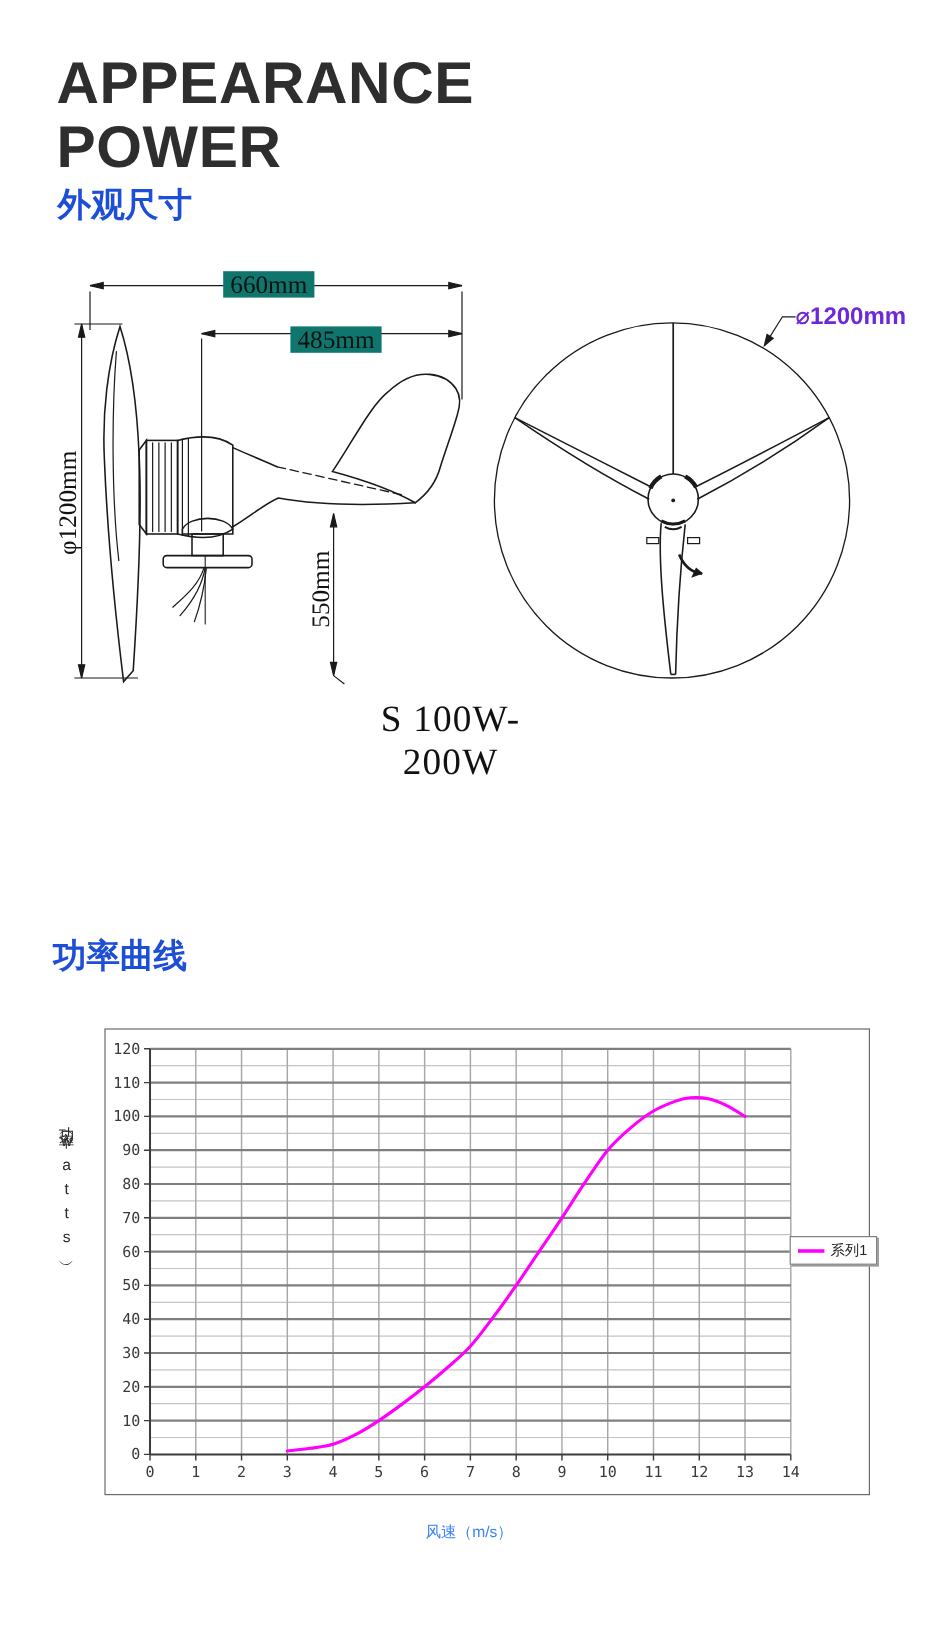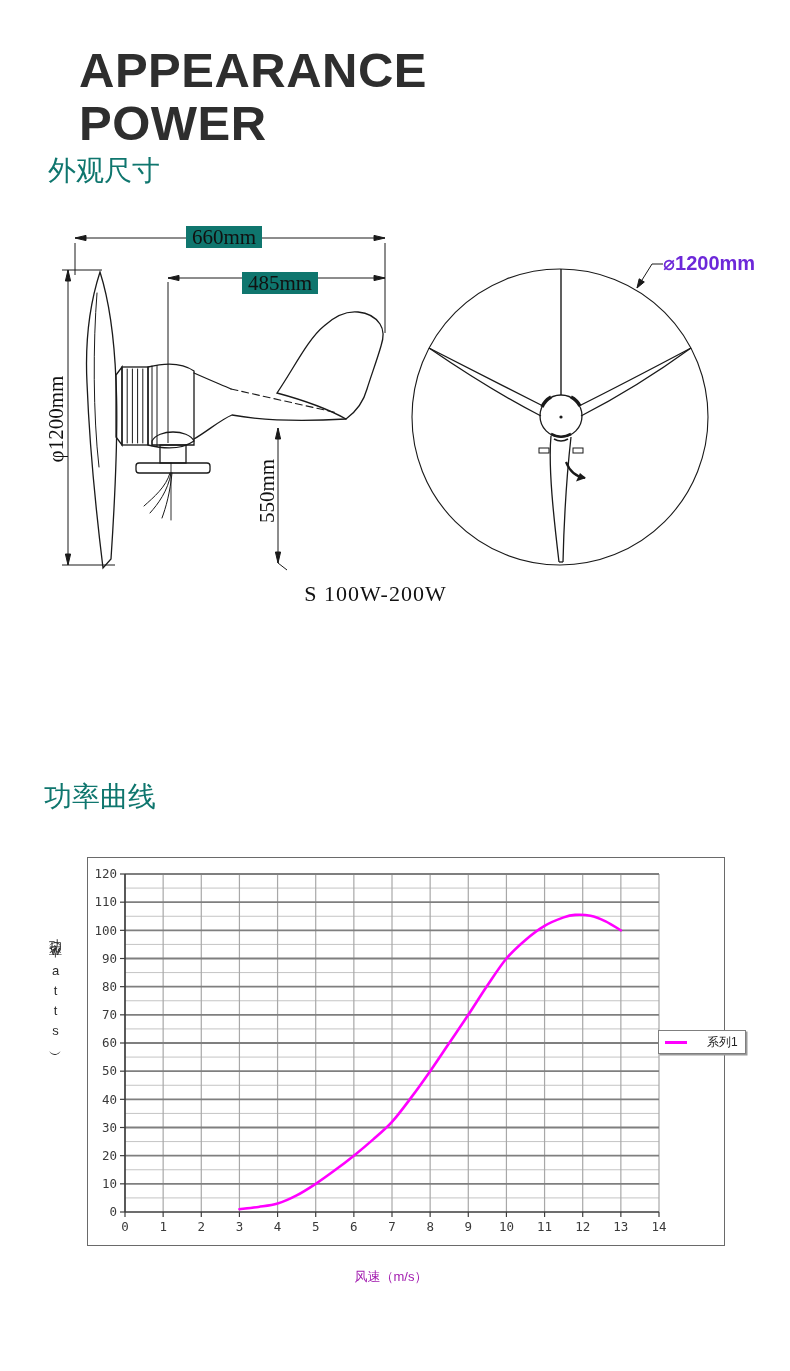--- a/index.html
+++ b/index.html
@@ -1,35 +1,35 @@
 <!DOCTYPE html>
 <html><head>
 <meta charset="utf-8">
 <style>
   html,body{margin:0;padding:0;background:#fff;}
   #page{position:relative;width:790px;height:1371px;background:#fff;overflow:hidden;
         font-family:"Liberation Sans","DejaVu Sans",sans-serif;color:#2d2d2d;}
   .abs{position:absolute;}
-  .h1{font-size:49px;font-weight:700;line-height:53px;letter-spacing:0.5px;color:#2e2e2e;margin-left:32px;}
-  .h2cn{font-size:28px;font-weight:400;color:#0f766e;}
+  .h1{font-size:49px;font-weight:700;line-height:53px;letter-spacing:0.5px;color:#2e2e2e;}
+  .h2cn{font-size:28px;font-weight:700;color:#1d4ed8;}
   .dim{font-family:"Liberation Serif","DejaVu Serif",serif;color:#111;font-size:21px;
        text-align:center;background:#0f766e;line-height:22px;}
   .dim-rot{transform:rotate(-90deg);transform-origin:center center;background:transparent;}
-  .model{font-family:"Liberation Serif","DejaVu Serif",serif;font-size:22px;color:#111;
+  .model{font-family:"Liberation Serif","DejaVu Serif",serif;font-size:31px;color:#111;
          letter-spacing:1px;text-align:center;}
   .front-dim{font-size:20px;font-weight:600;color:#6d28d9;letter-spacing:0;}
   #chart-frame{position:absolute;left:87px;top:857px;width:638px;height:389px;
                border:1.5px solid #6a6a6a;background:#fff;box-sizing:border-box;}
   #chart-svg{position:absolute;left:0;top:0;}
   .legend{position:absolute;left:570px;top:172px;height:24px;display:flex;align-items:center;
-          gap:20px;padding:0 7px 0 6px;background:#fff;border:1px solid #7f7f7f;
+          gap:5px;padding:0 7px 0 6px;background:#fff;border:1px solid #7f7f7f;
           box-shadow:1.5px 1.5px 0 #9a9a9a;box-sizing:border-box;text-align:center;}
   .legend-line{display:inline-block;width:22px;height:3px;background:#FF00FF;}
   .legend-label{font-size:12px;color:#222;white-space:nowrap;}
-  .axis-title-x{font-size:13px;color:#a21caf;text-align:center;}
+  .axis-title-x{font-size:13px;color:#3b82f6;text-align:center;}
   .axis-title-y{font-size:13px;color:#2a2a2a;writing-mode:vertical-rl;text-orientation:upright;
                 letter-spacing:5px;}
   svg{display:block;}
 </style>
 </head>
 <body>
 
 <div id="page">
 
   <div class="abs h1" style="left:47px;top:44px;">APPEARANCE</div>

